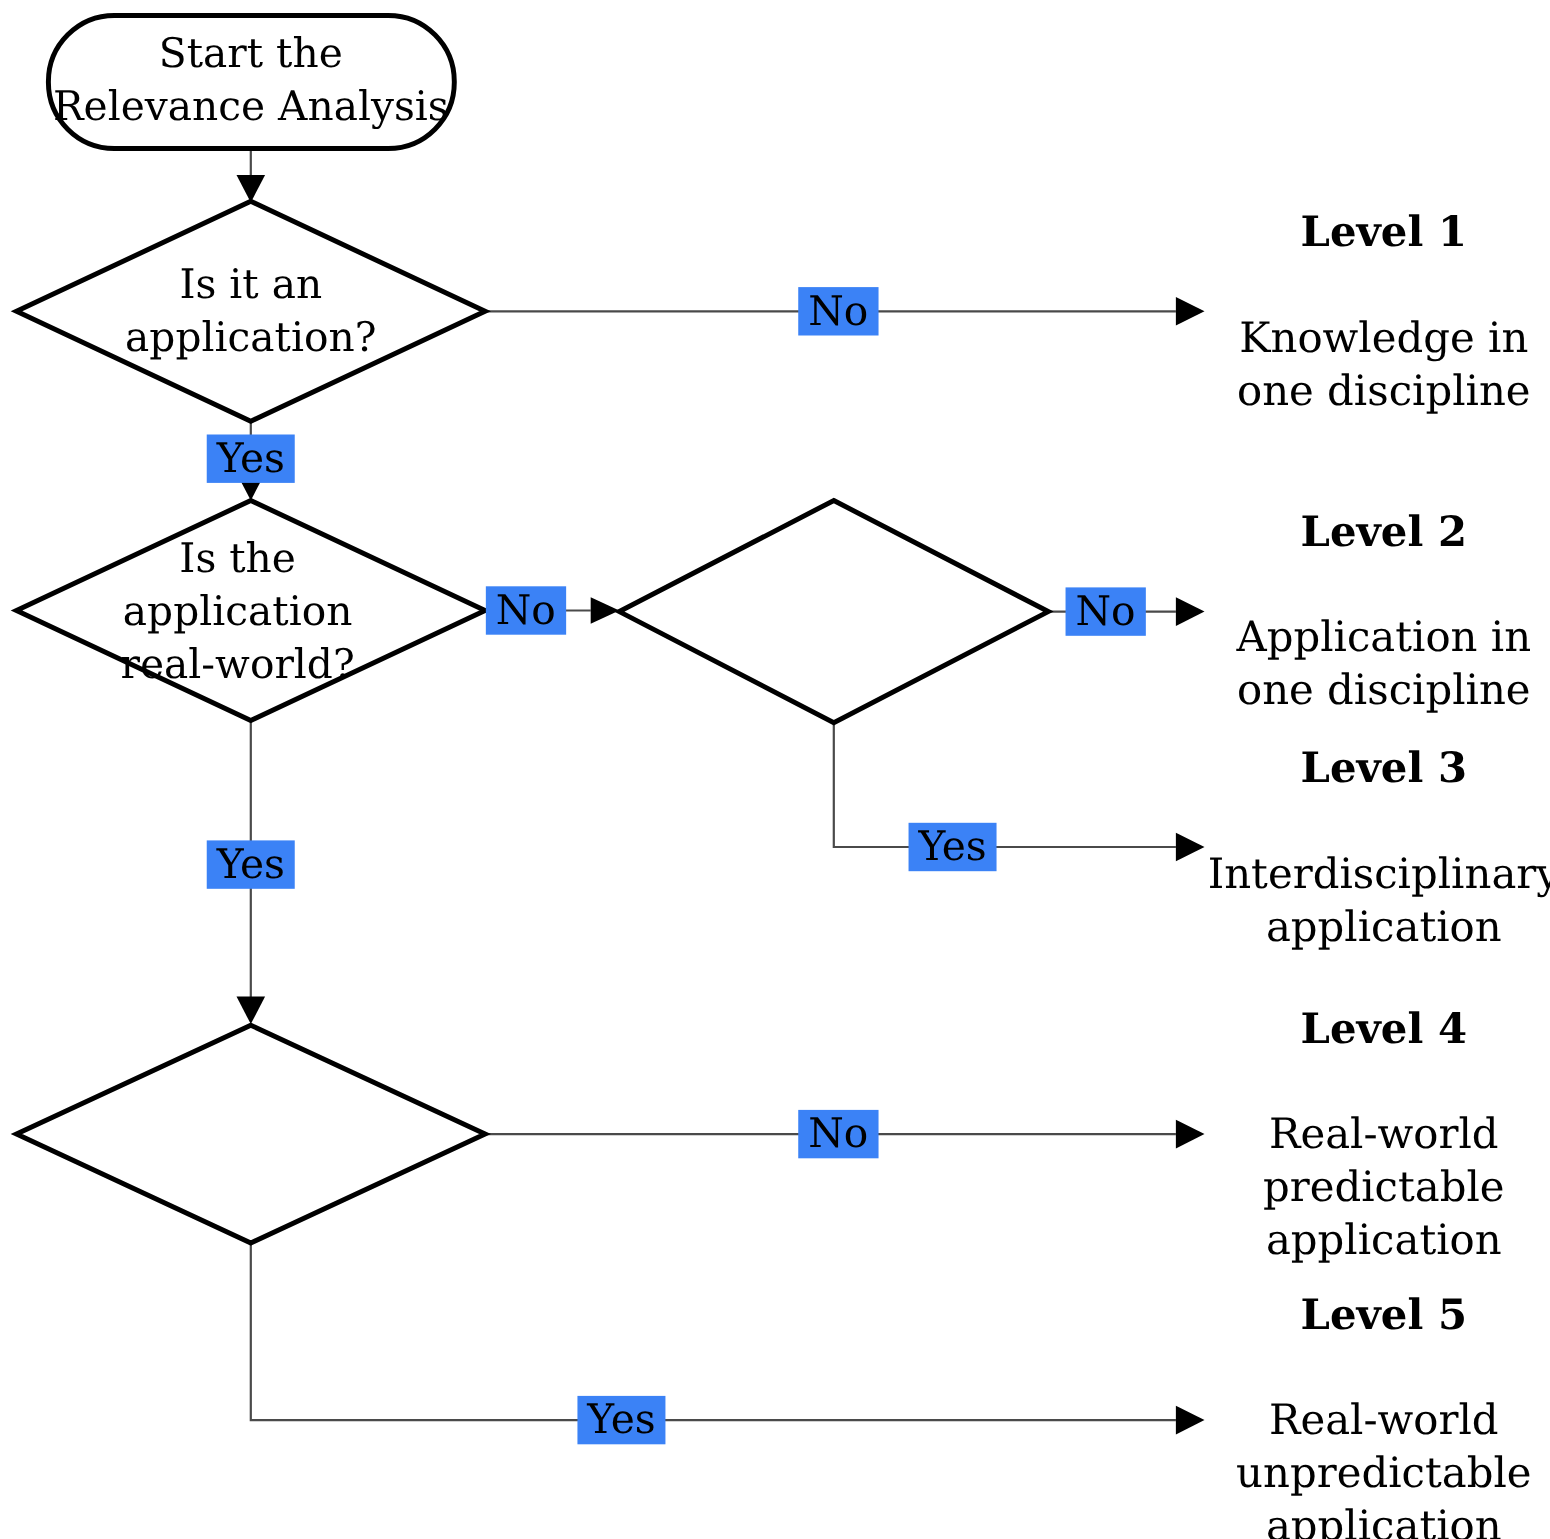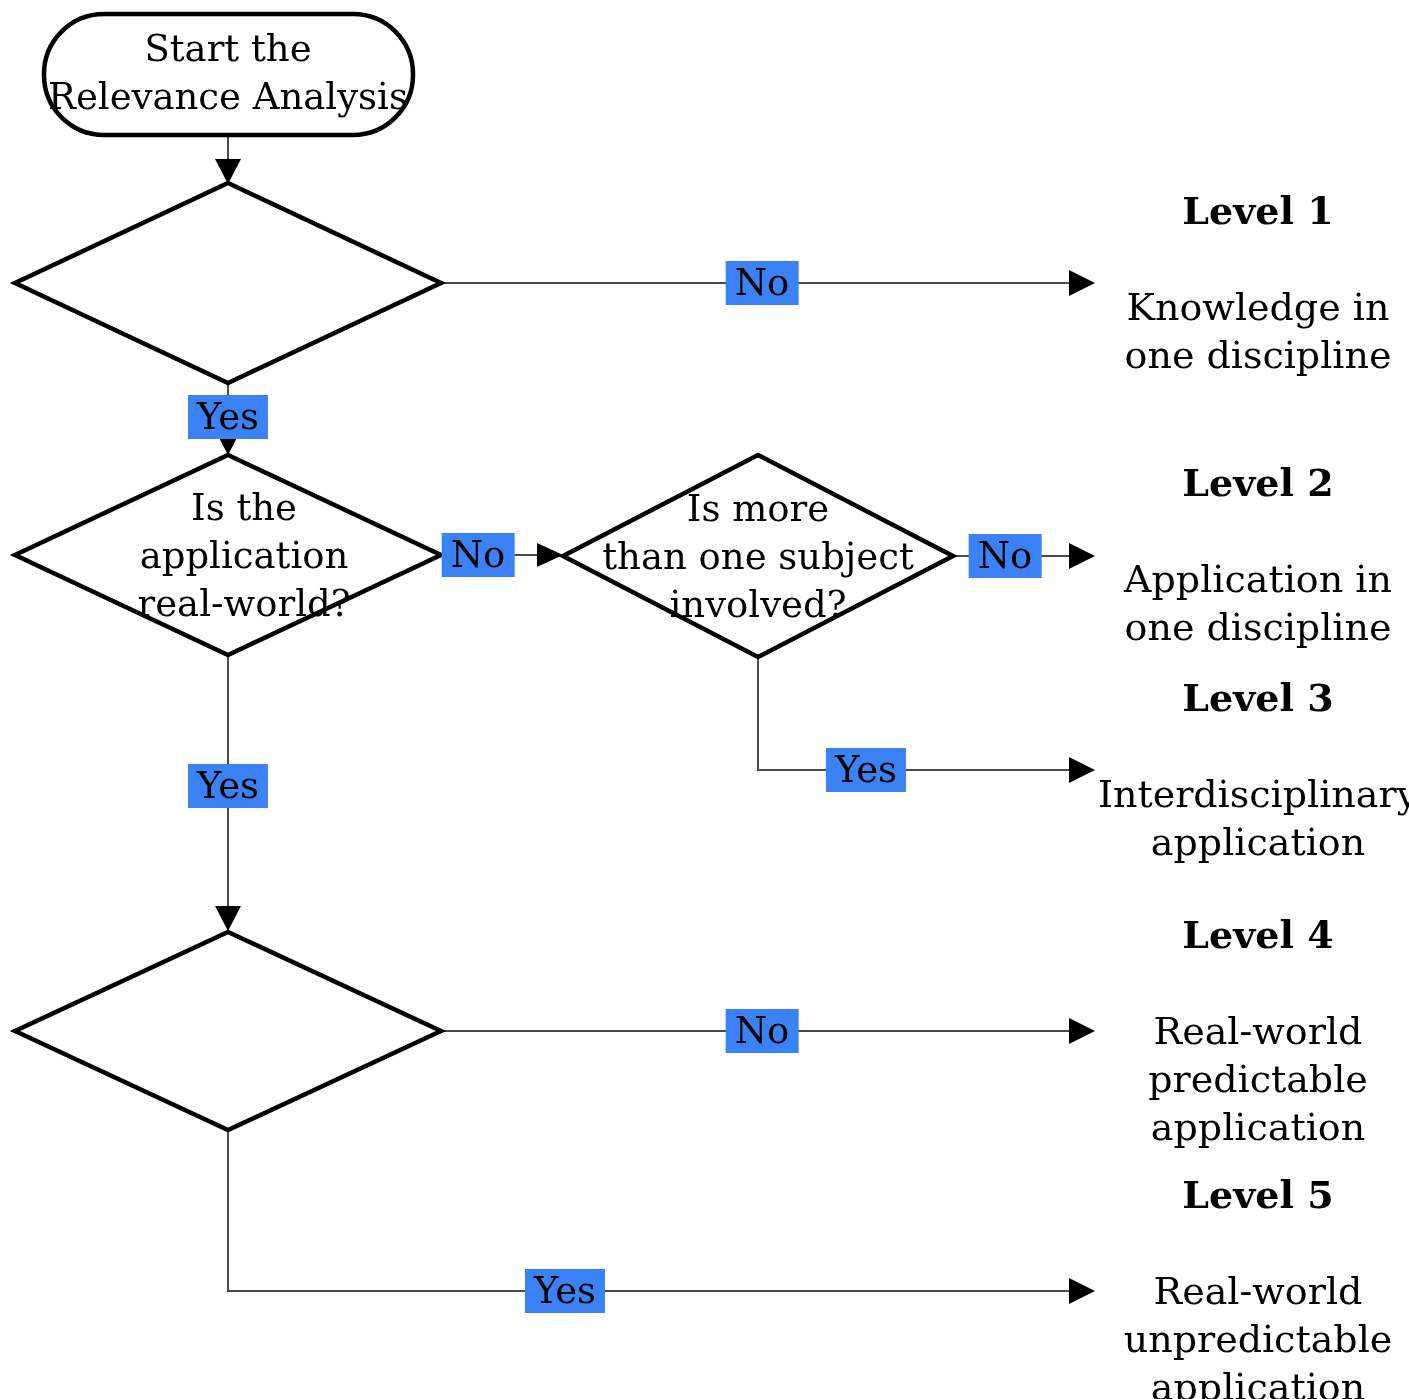--- a/index.html
+++ b/index.html
@@ -41,21 +41,21 @@
     position: absolute;
     transform: translate(-50%, -50%);
     text-align: center;
     white-space: pre-line;
     font-size: 37px;
     line-height: 48px;
     color: #000000;
   }
   .start-label    { left: 228px; top: 73px;  }
   .d1-label       { left: 228px; top: 283px; }
-  .d2-label       { left: 244px; top: 556px; }
+  .d2-label       { left: 216px; top: 556px; }
   .d3-label       { left: 758px; top: 557px; }
   .d4-label       { left: 228px; top: 1031px; }
   .edge-label {
     position: absolute;
     transform: translate(-50%, -50%);
     background: #3b82f6;
     padding: 0 9px;
     font-size: 37px;
     line-height: 44px;
     color: #000000;
@@ -118,26 +118,25 @@
 
     <rect class="shape" x="44" y="14" width="369" height="121" rx="60" ry="60"></rect>
     <polygon class="shape" points="228,183 441,283 228,383 15,283"></polygon>
     <polygon class="shape" points="228,455 441,555 228,655 15,555"></polygon>
     <polygon class="shape" points="758,455 953,556 758,657 563,556"></polygon>
     <polygon class="shape" points="228,932 441,1031 228,1130 15,1031"></polygon>
   </svg>
 
   <div class="node-label start-label">Start the
 Relevance Analysis</div>
+  <div class="node-label d1-label">Is it an
+application?</div>
   <div class="node-label d2-label">Is the
 application
 real-world?</div>
-  <div class="node-label d3-label">Is more
-than one subject
-involved?</div>
 
   <div class="edge-label lbl-d1-no">No</div>
   <div class="edge-label lbl-d1-yes">Yes</div>
   <div class="edge-label lbl-d2-no">No</div>
   <div class="edge-label lbl-d2-yes">Yes</div>
   <div class="edge-label lbl-d3-no">No</div>
   <div class="edge-label lbl-d3-yes">Yes</div>
   <div class="edge-label lbl-d4-no">No</div>
   <div class="edge-label lbl-d4-yes">Yes</div>
 

